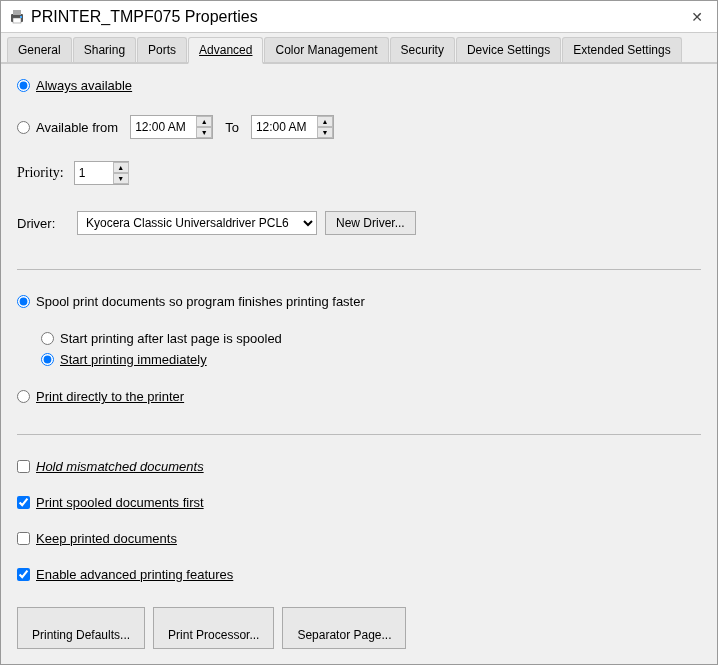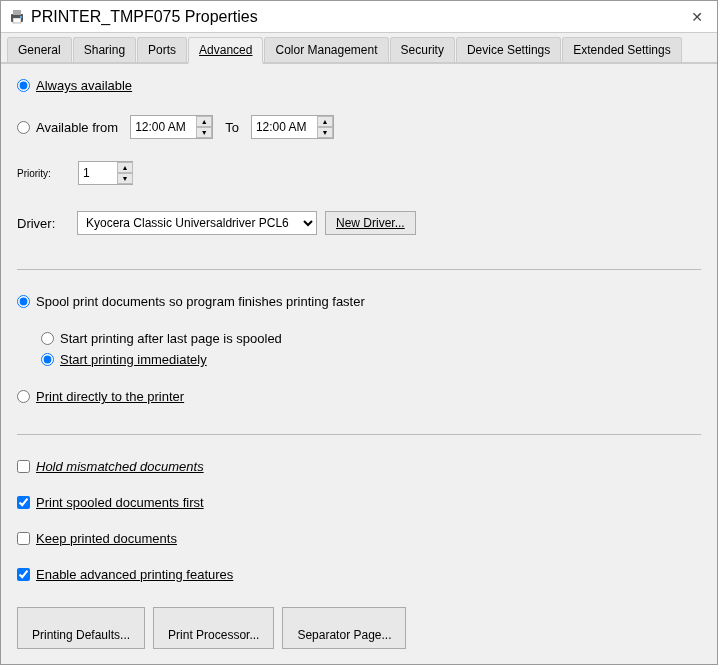--- a/index.html
+++ b/index.html
@@ -140,22 +140,23 @@
     .to-label {
       font-size: 13px;
       margin: 0 6px;
     }
     .priority-row {
       display: flex;
       align-items: center;
       margin-bottom: 10px;
     }
     .priority-label {
-      font-size: 10px;
-      margin-right: 27px;
+      font-size: 14px;
+      margin-right: 10px;
+      font-family: Liberation Serif, serif;
     }
     .priority-spin {
       display: flex;
       align-items: center;
       border: 1px solid #aaa;
       background: white;
       height: 24px;
       width: 55px;
     }
     .priority-spin input {
@@ -187,21 +188,20 @@
       cursor: pointer;
     }
     .new-driver-btn {
       margin-left: 8px;
       padding: 2px 10px;
       height: 24px;
       border: 1px solid #aaa;
       background: #e8e8e8;
       cursor: pointer;
       font-size: 12px;
-      text-decoration: underline;
     }
     .divider {
       border: none;
       border-top: 1px solid #bbb;
       margin: 8px 0;
     }
     .indent {
       margin-left: 24px;
     }
     .checkbox-row {

